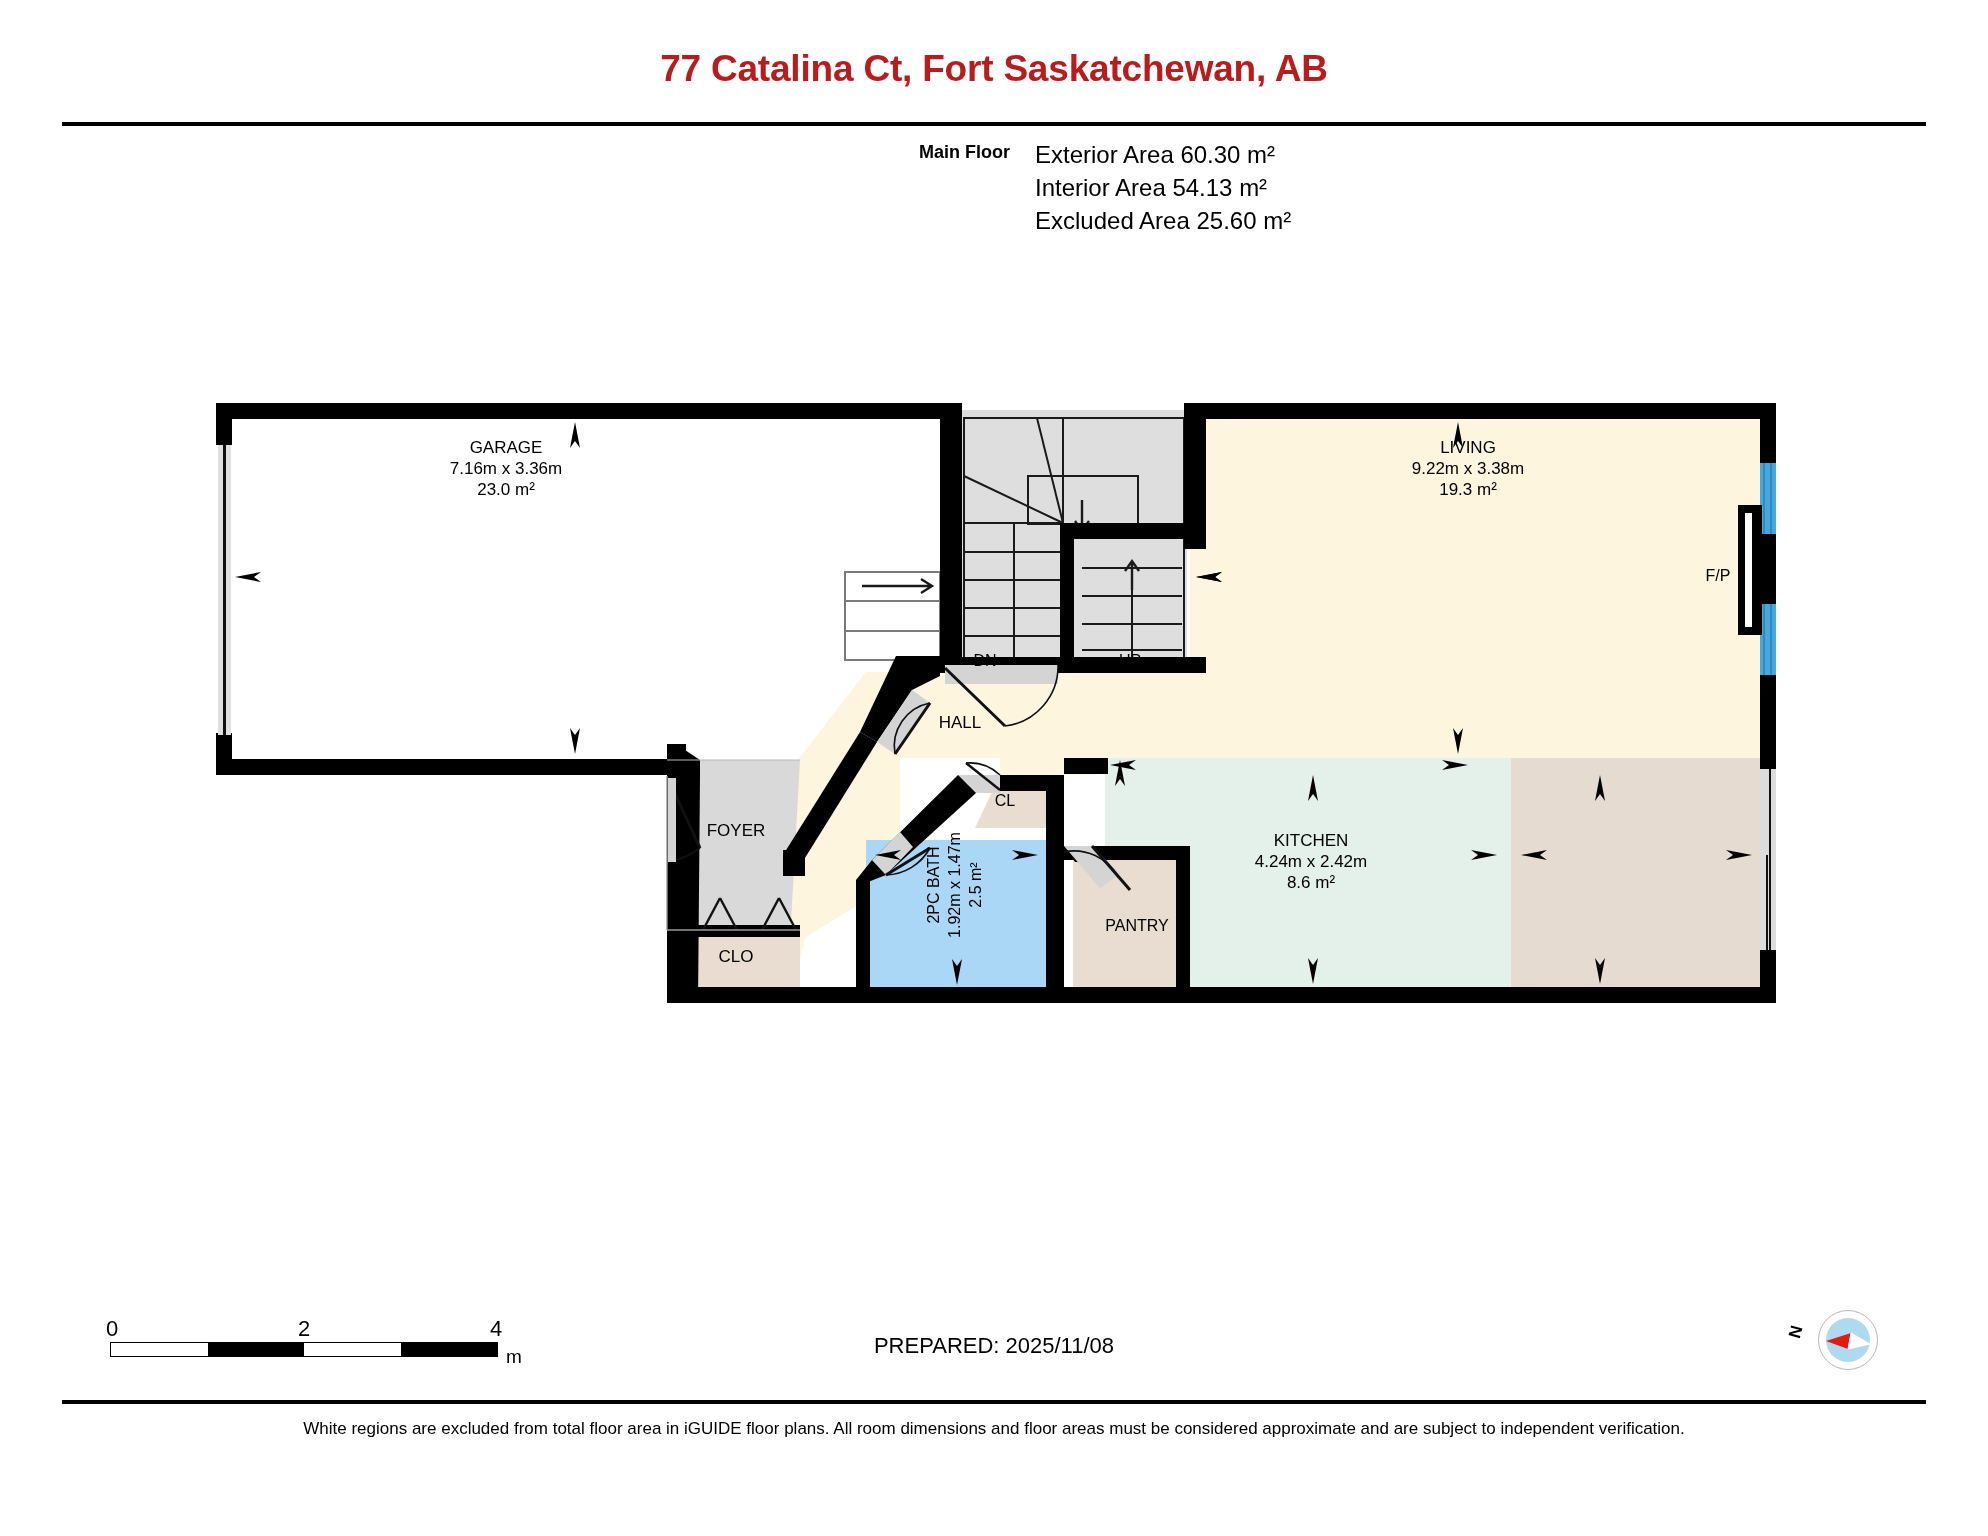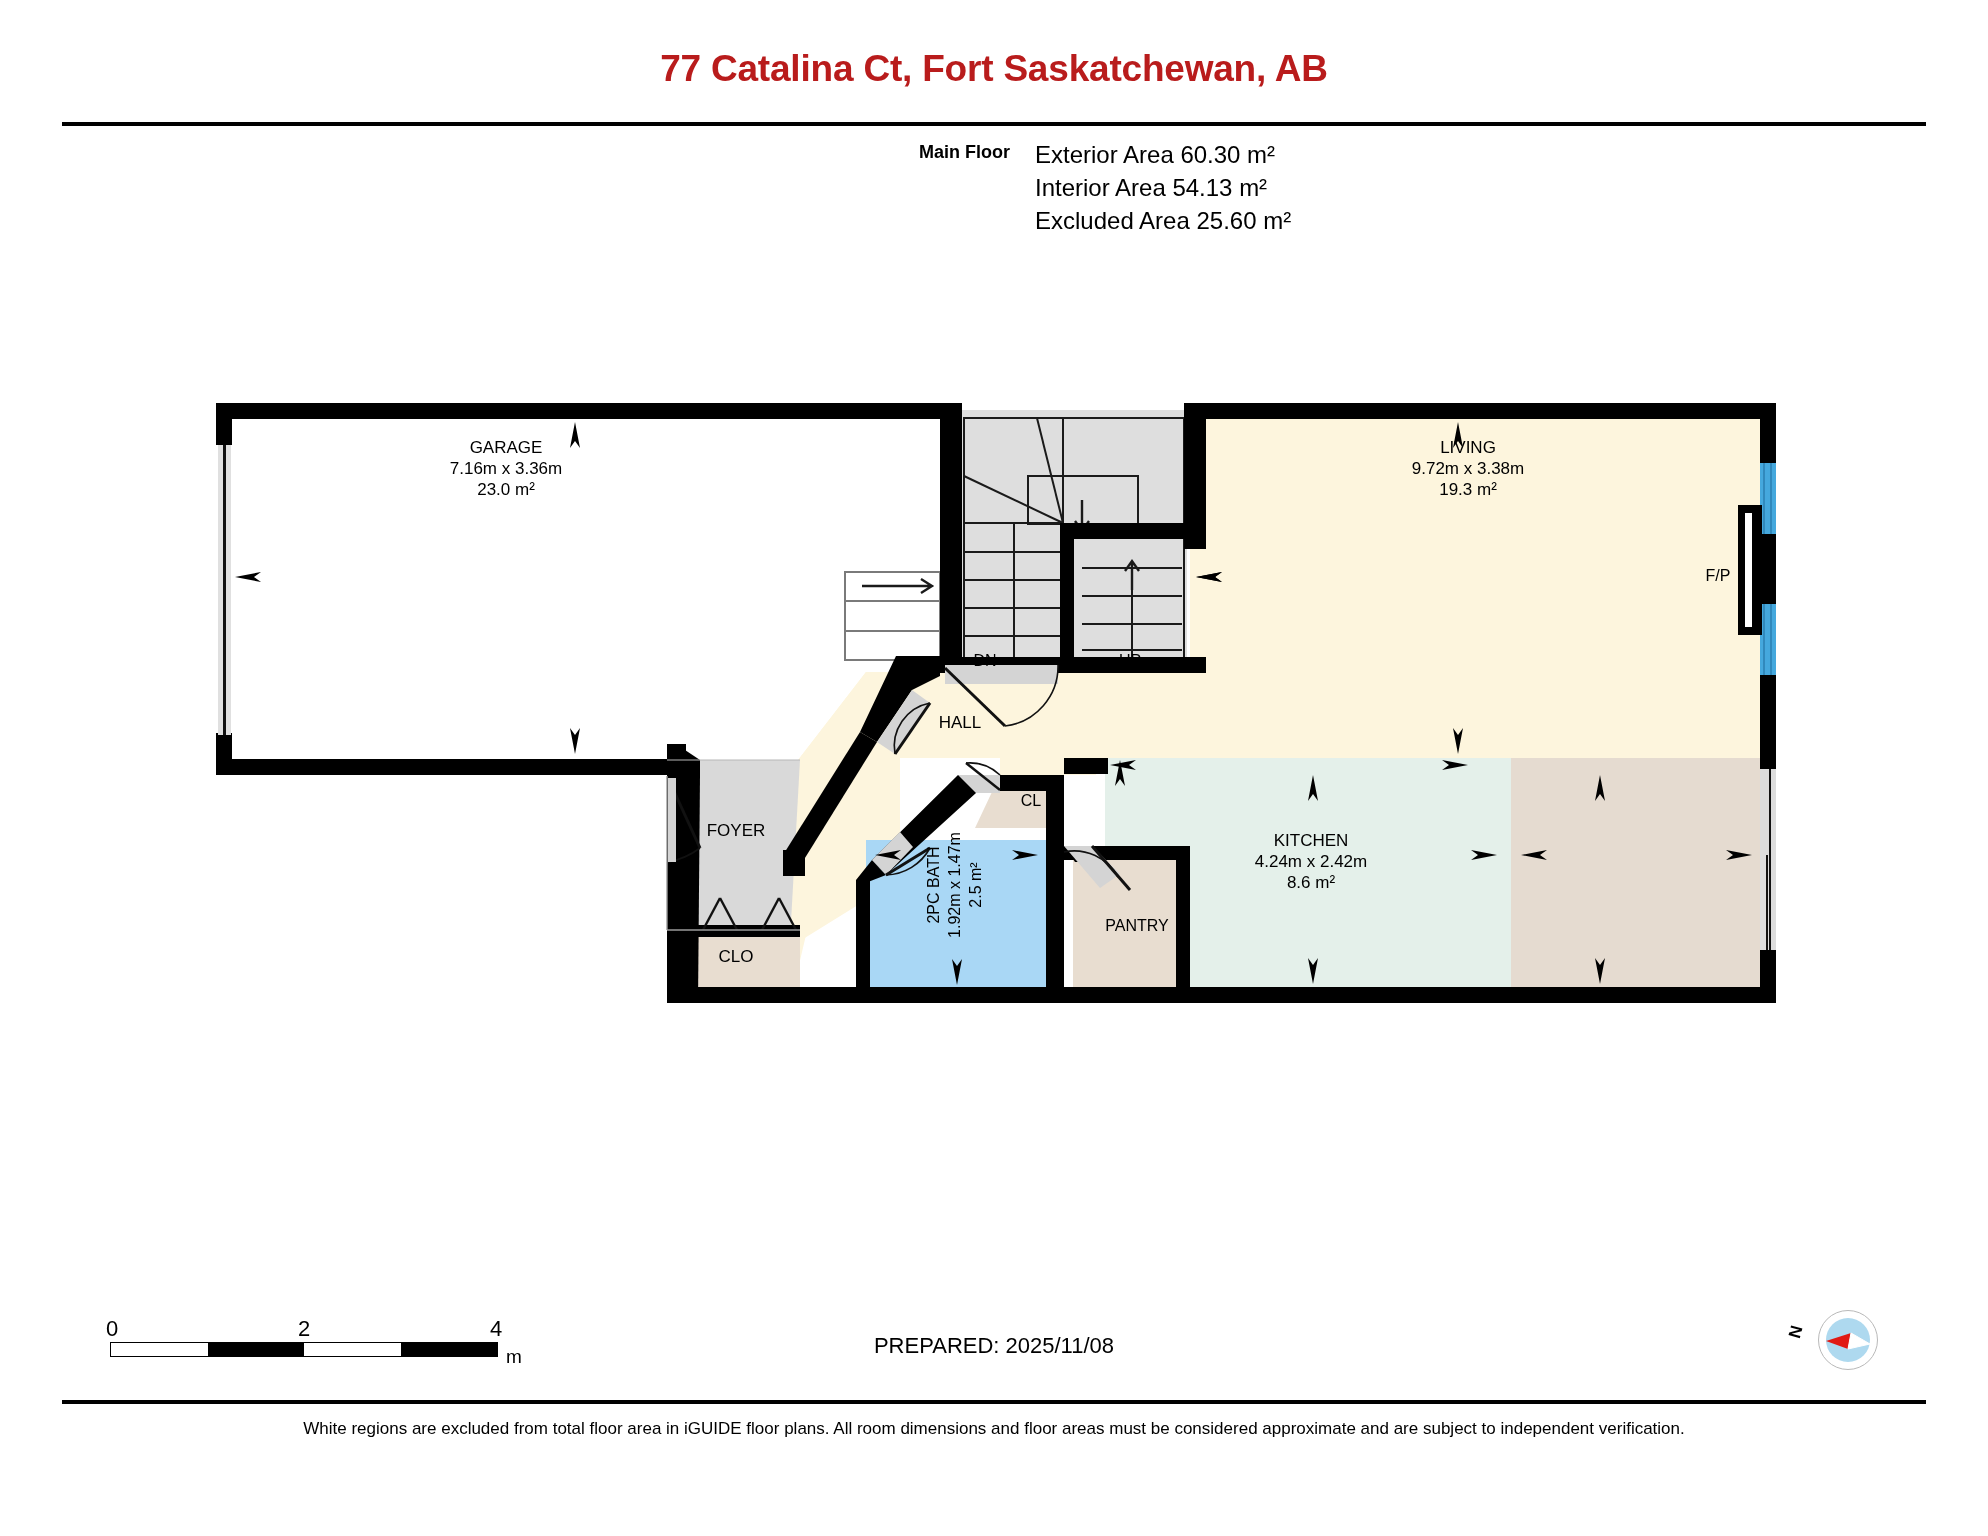--- a/index.html
+++ b/index.html
@@ -306,41 +306,41 @@
   </div>
 
   <div class="rmlabel" style="left:386px;top:437px;width:240px;">
     <span class="nm">GARAGE</span>
     <span class="dim">7.16m x 3.36m</span>
     <span class="ar">23.0 m²</span>
   </div>
 
   <div class="rmlabel" style="left:1348px;top:437px;width:240px;">
     <span class="nm">LIVING</span>
-    <span class="dim">9.72m x 3.38m</span>
+    <span class="dim">9.22m x 3.38m</span>
     <span class="ar">19.3 m²</span>
   </div>
 
   <div class="rmlabel" style="left:1191px;top:830px;width:240px;">
     <span class="nm">KITCHEN</span>
     <span class="dim">4.24m x 2.42m</span>
     <span class="ar">8.6 m²</span>
   </div>
 
 
   <div class="rmlabel small rot" style="left:858px;top:855px;width:190px;height:60px;">
     <span class="nm">2PC BATH</span>
     <span class="dim">1.92m x 1.47m</span>
     <span class="ar">2.5 m²</span>
   </div>
 
   <div class="rmlabel" style="left:900px;top:712px;width:120px;">HALL</div>
   <div class="rmlabel" style="left:686px;top:820px;width:100px;">FOYER</div>
   <div class="rmlabel" style="left:686px;top:946px;width:100px;">CLO</div>
-  <div class="rmlabel small" style="left:996px;top:790px;width:70px;">CL</div>
+  <div class="rmlabel small" style="left:970px;top:790px;width:70px;">CL</div>
   <div class="rmlabel small" style="left:1082px;top:915px;width:110px;">PANTRY</div>
   <div class="rmlabel small" style="left:955px;top:650px;width:60px;">DN</div>
   <div class="rmlabel small" style="left:1100px;top:650px;width:60px;">UP</div>
   <div class="rmlabel small" style="left:1688px;top:565px;width:60px;">F/P</div>
 
   <div id="scalebar">
     <div class="lab" style="left:-18px;">0</div>
     <div class="lab" style="left:174px;">2</div>
     <div class="lab" style="left:366px;">4</div>
     <div class="bar">

